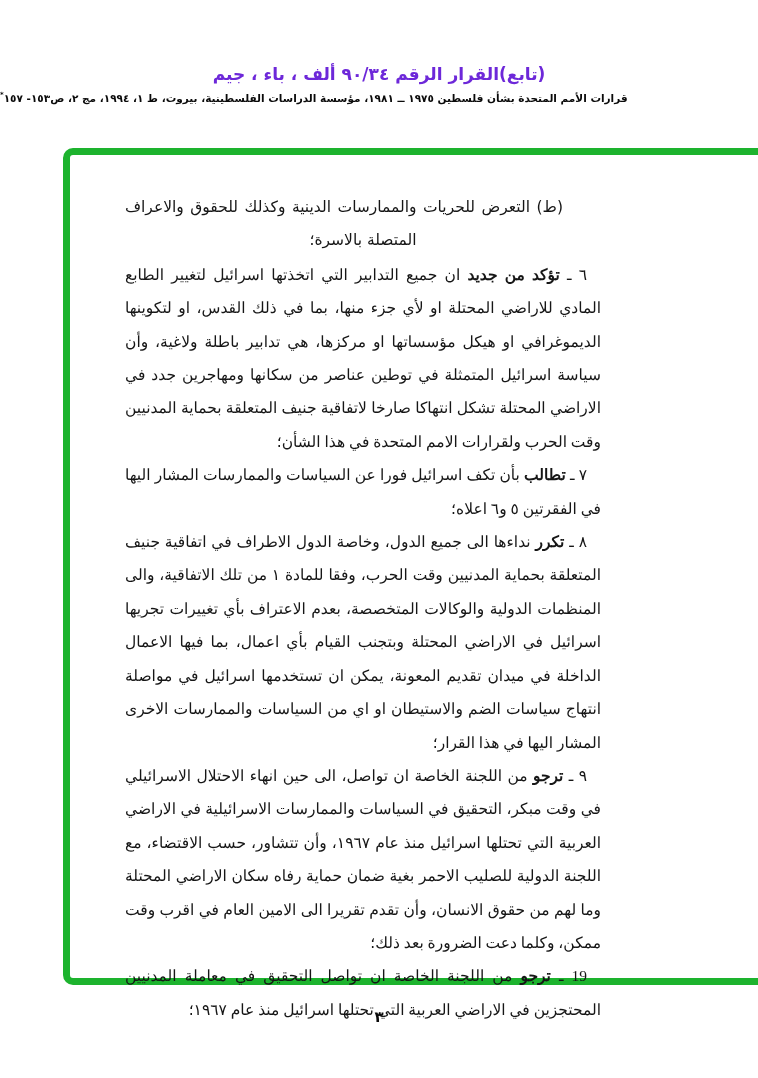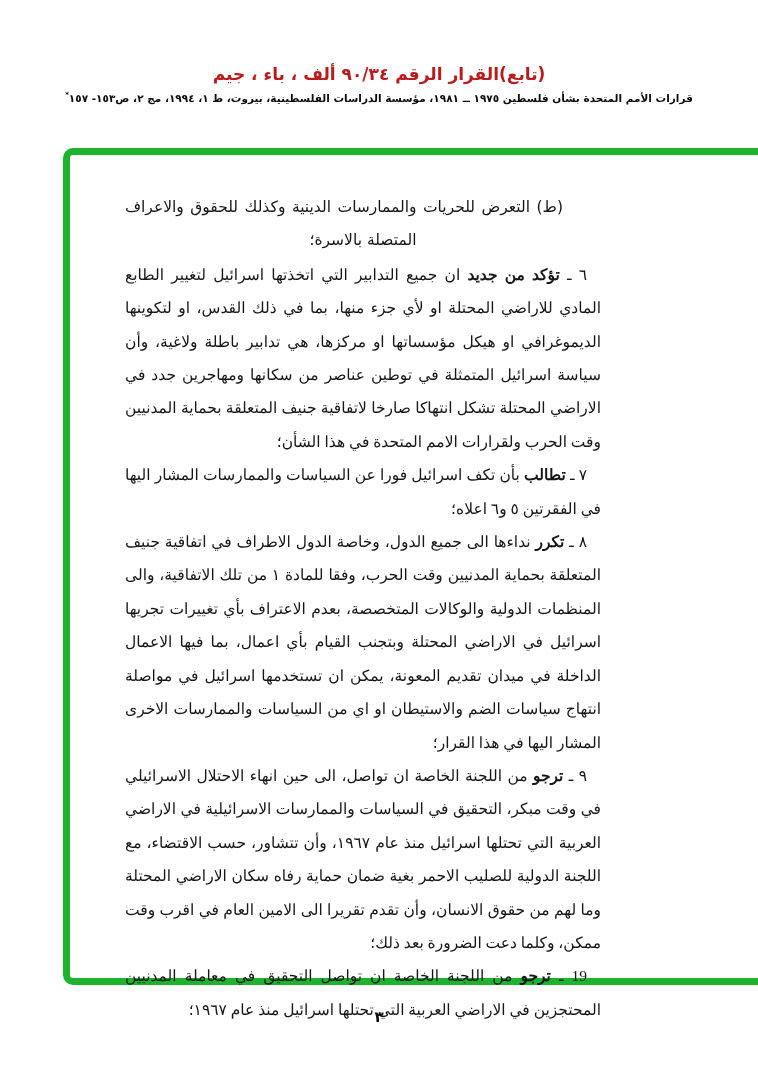--- a/index.html
+++ b/index.html
@@ -19,25 +19,25 @@
     background: #ffffff;
     overflow: hidden;
   }
   .doc-title {
     margin-top: 64px;
     text-align: center;
     direction: rtl;
     font-size: 17px;
     font-weight: bold;
     letter-spacing: 0px;
-    color: #b91c1c;
+    color: #6d28d9;
   }
   .doc-source {
     margin-top: 7px;
-    text-align: center;
+    text-align: left;
     direction: rtl;
     font-size: 10.5px;
     font-weight: bold;
     color: #0a0a0a;
   }
   .doc-source sup {
     font-size: 7px;
     vertical-align: super;
   }
   .green-frame {

